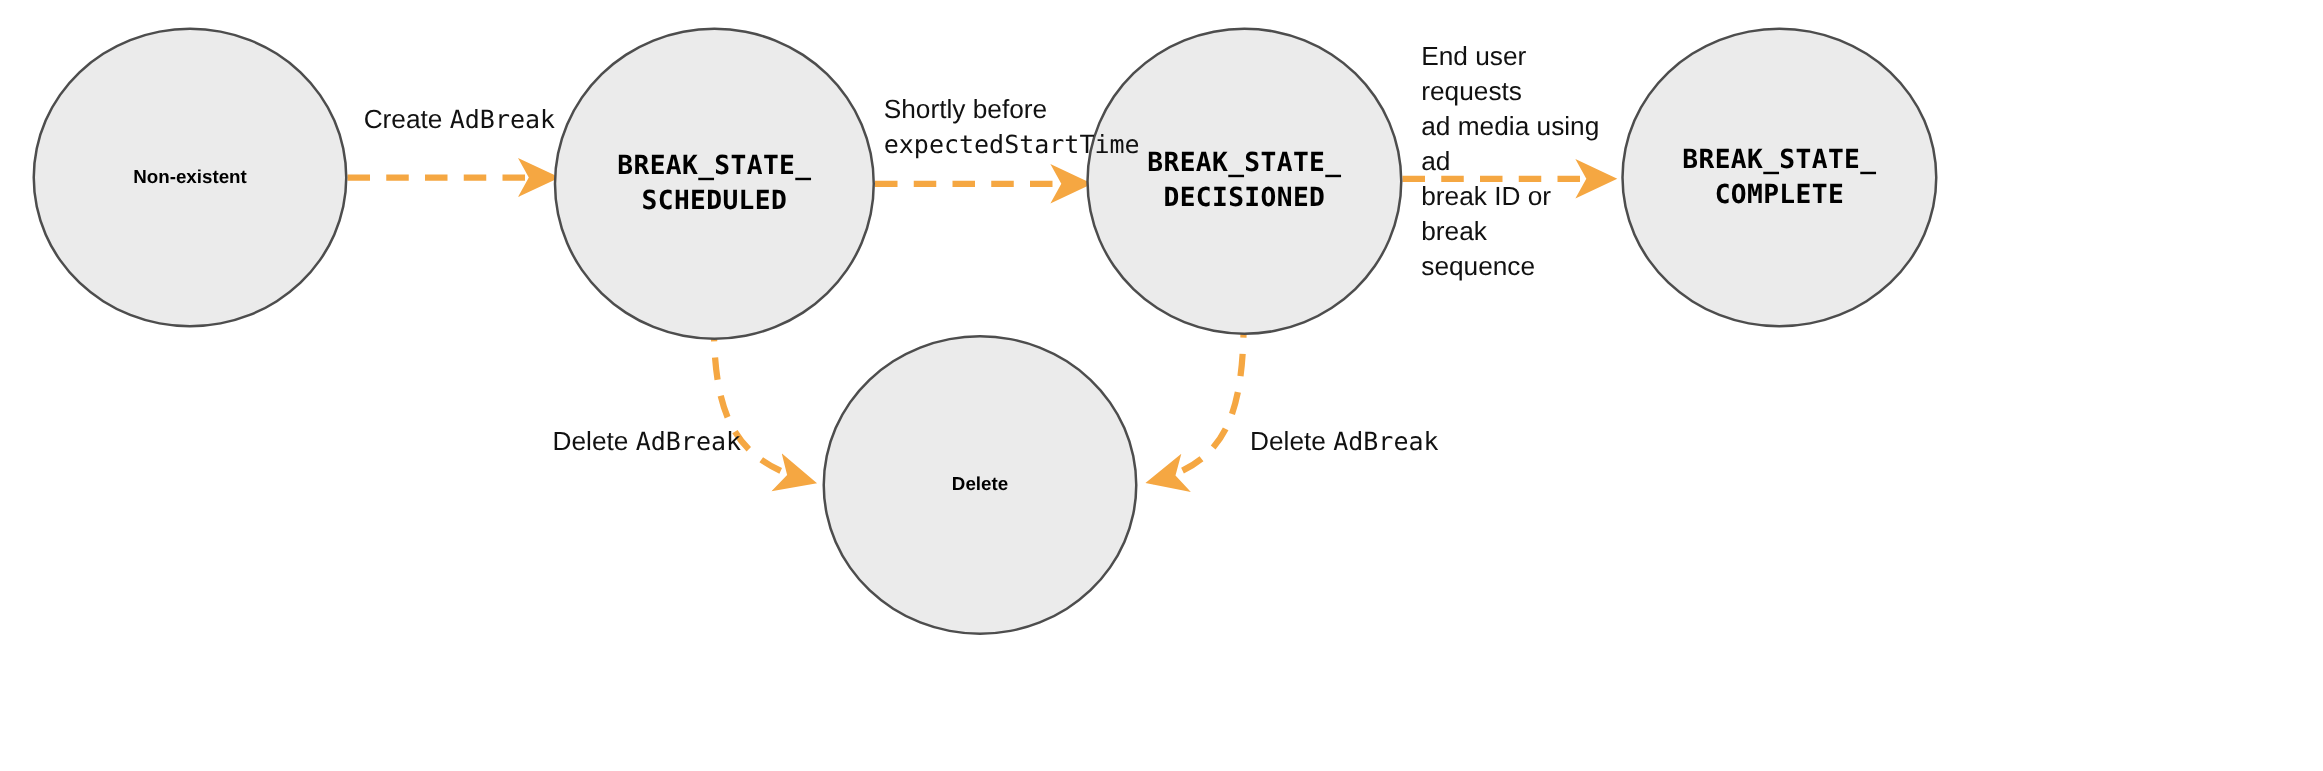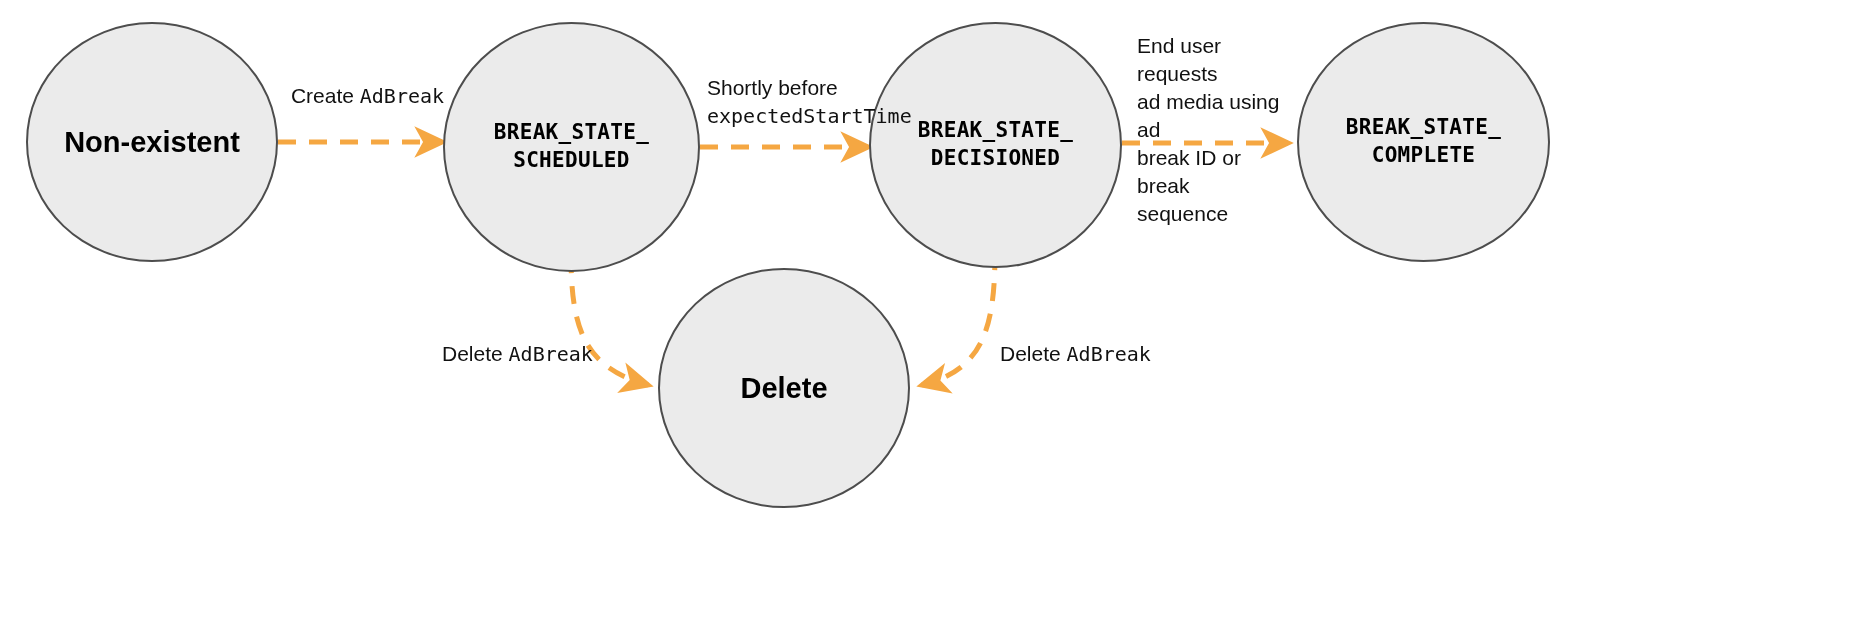--- a/index.html
+++ b/index.html
@@ -40,21 +40,21 @@
     white-space: pre-line;
     padding: 0 8px;
   }
   .node-label.mono {
     font-family: "DejaVu Sans Mono", "Liberation Mono", monospace;
     font-size: 21px;
     letter-spacing: 0.3px;
   }
   .node-label.sans {
     font-family: "Liberation Sans", sans-serif;
-    font-size: 29px;
+    font-size: 15px;
   }
   .edge-label {
     position: absolute;
     color: #111111;
     font-family: "Liberation Sans", sans-serif;
     font-size: 21px;
     line-height: 1.33;
     white-space: pre-line;
   }
   .edge-label .code {

